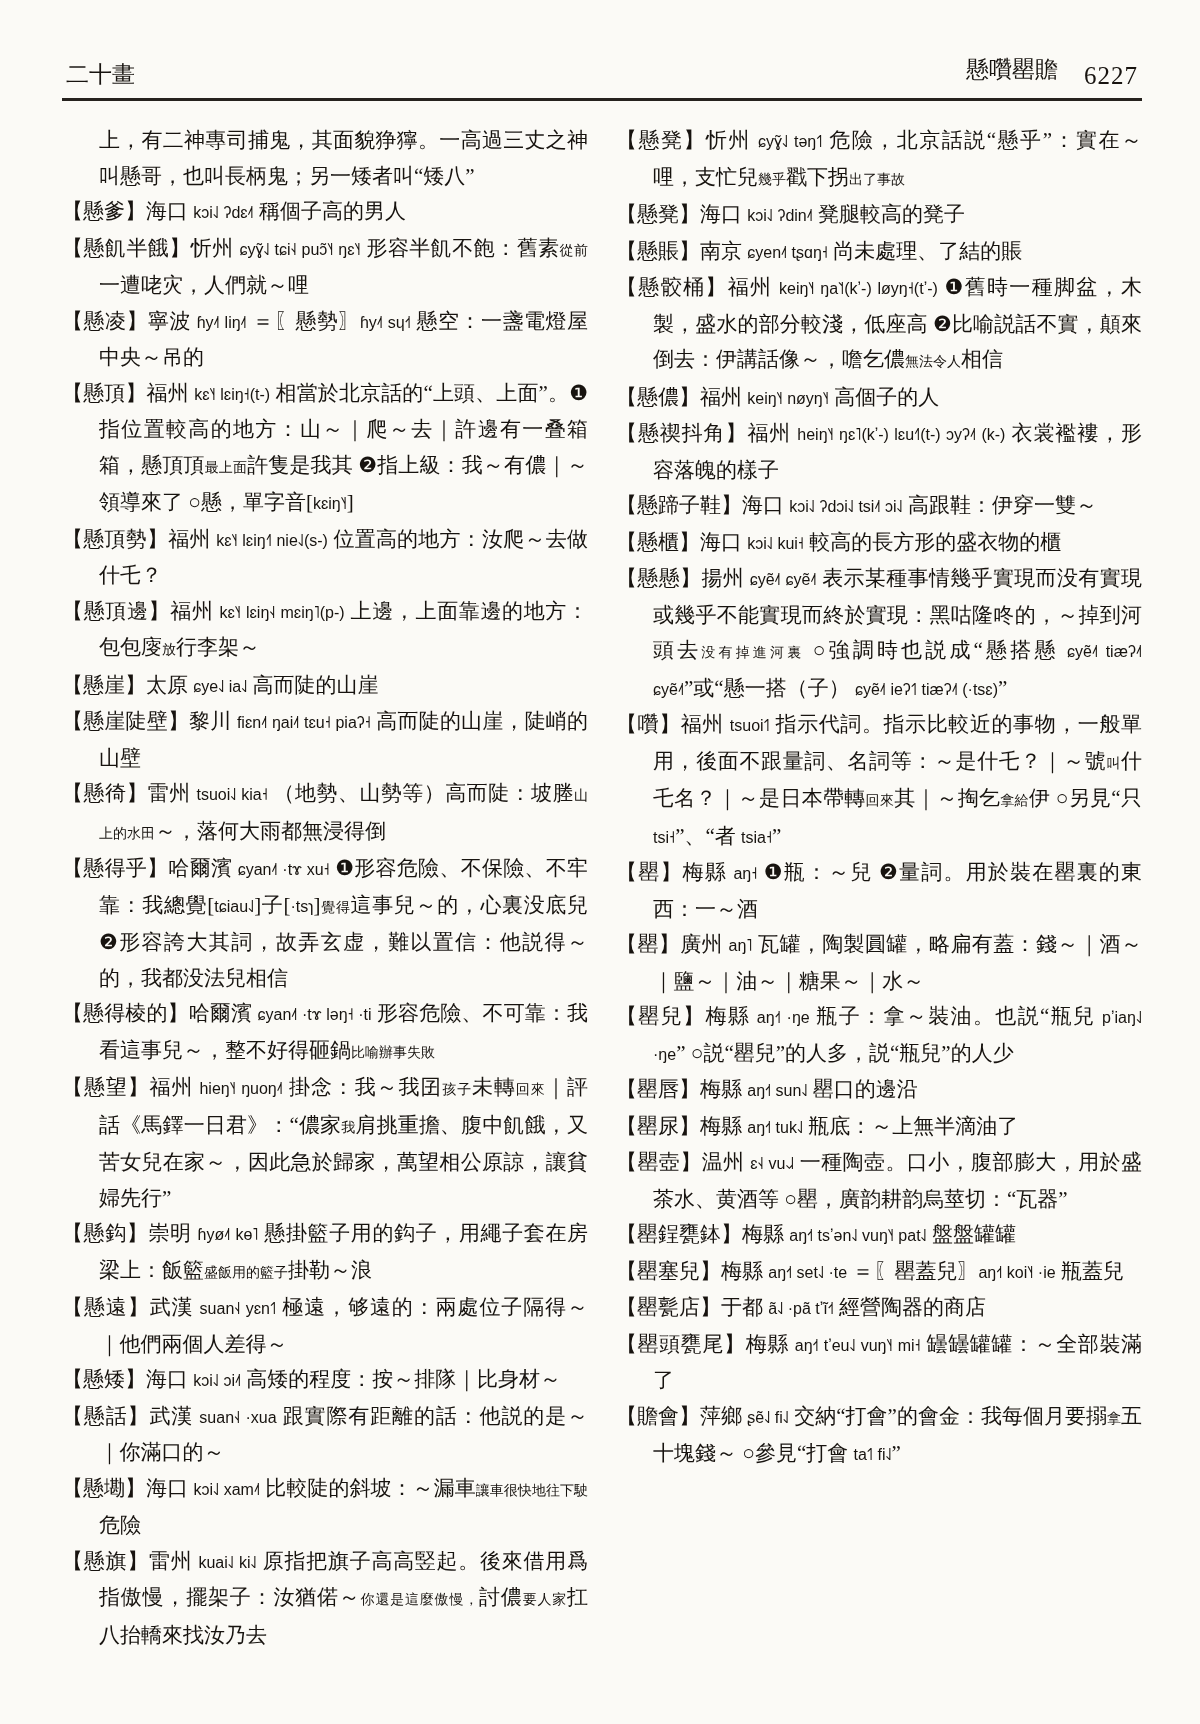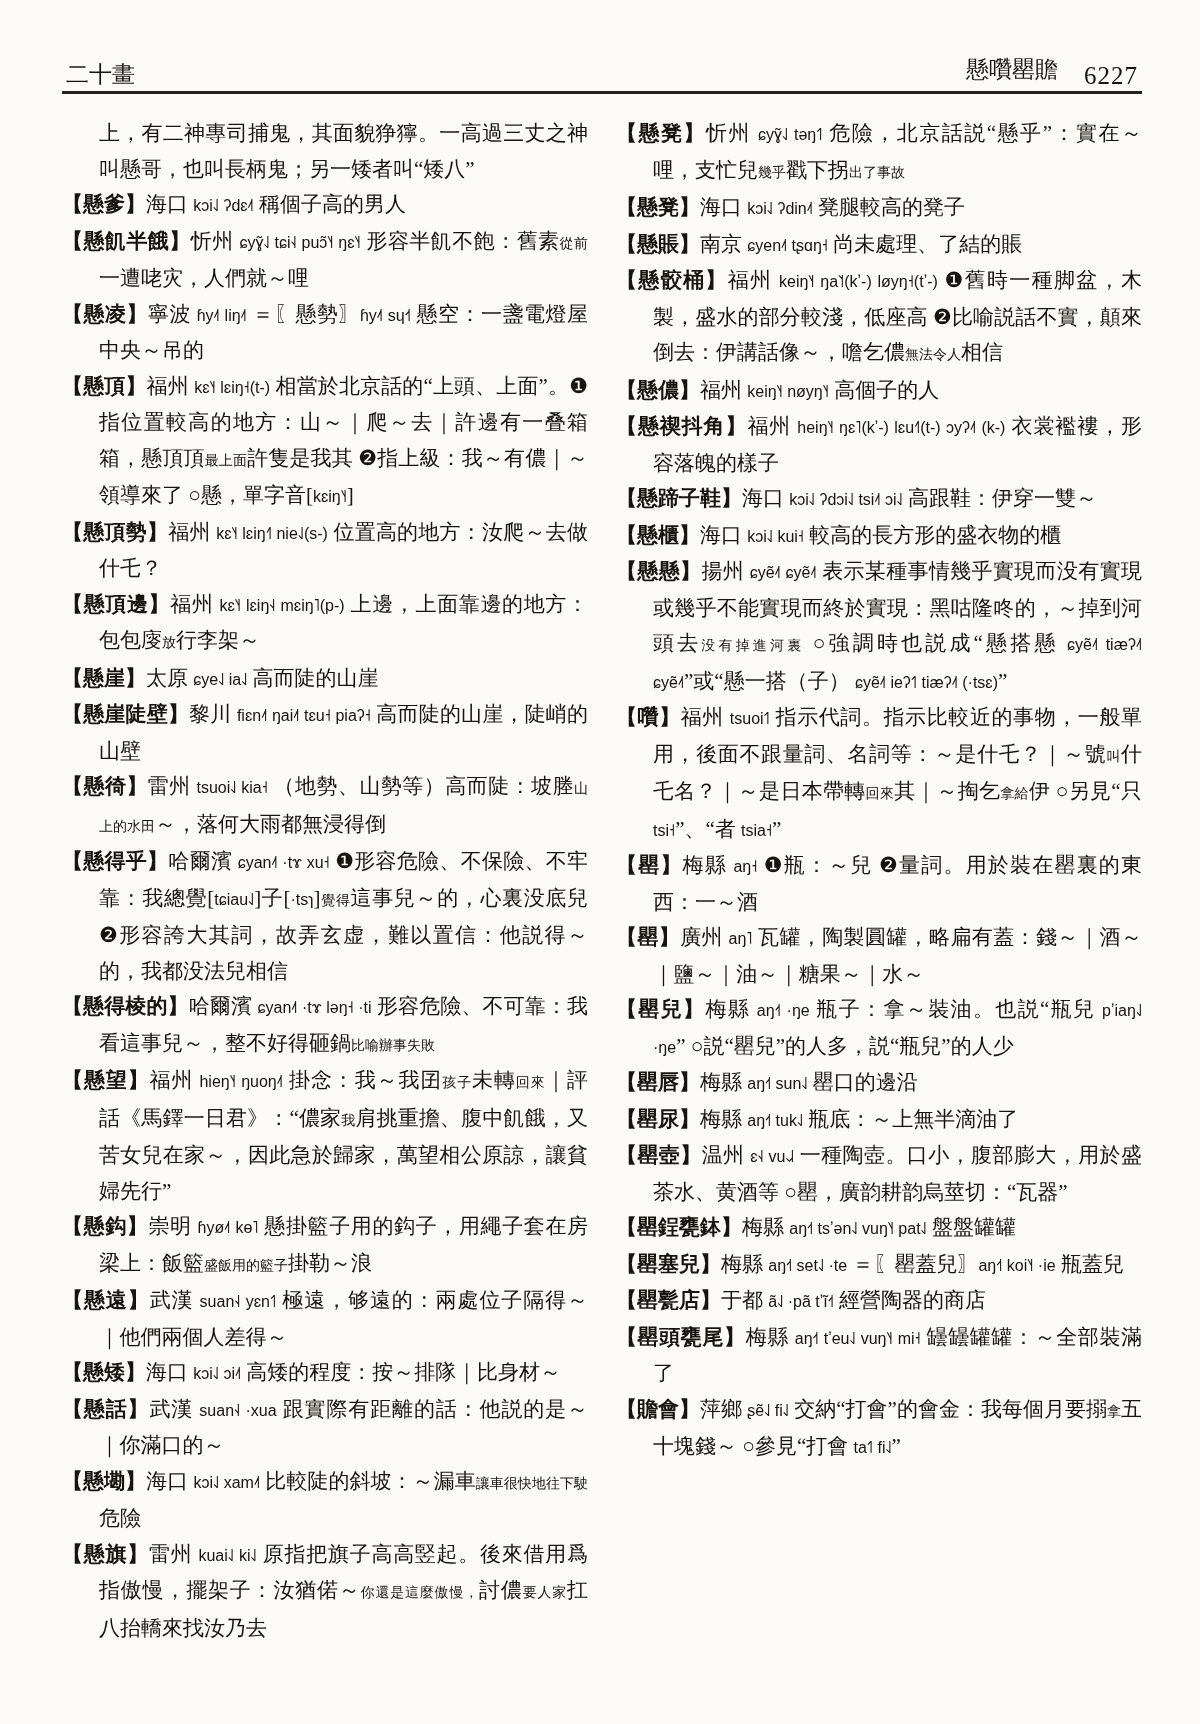--- a/index.html
+++ b/index.html
@@ -5,33 +5,33 @@
   html,body{margin:0;padding:0;}
   body{
     width:1200px;height:1724px;
     background:#fbfaf6;color:#17130f;
     font-family:"Liberation Serif","DejaVu Serif",serif;
     overflow:hidden;
   }
   .page{padding:54px 58px 0 62px;}
   .hdr{
     display:flex;justify-content:space-between;align-items:flex-end;
-    font-size:23px;padding:0 4px 1px 4px;
+    font-size:23px;padding:0 4px 8px 4px;
     border-bottom:3px solid #26221e;
   }
   .hdr-right{display:flex;gap:26px;align-items:flex-start;}
   .hdr .pageno{font-size:25px;font-family:"Liberation Serif",serif;letter-spacing:1px;margin-top:8px;}
   .cols{display:flex;gap:28px;margin-top:22px;}
   .col{width:528px;}
   .entry{
     font-size:21px;line-height:35.5px;text-align:justify;
     padding-left:37px;text-indent:-37px;
   }
   .entry.cont{text-indent:0;}
-  .run-h{font-weight:700;}
+  .run-h{font-weight:400;}
   .run-p{font-family:Liberation Sans, sans-serif;font-size:16px;}
   .run-s{font-size:14px;}
 </style>
 </head>
 <body>
 
 <div class="page">
   <div class="hdr">
     <span>二十畫</span>
     <span class="hdr-right">

